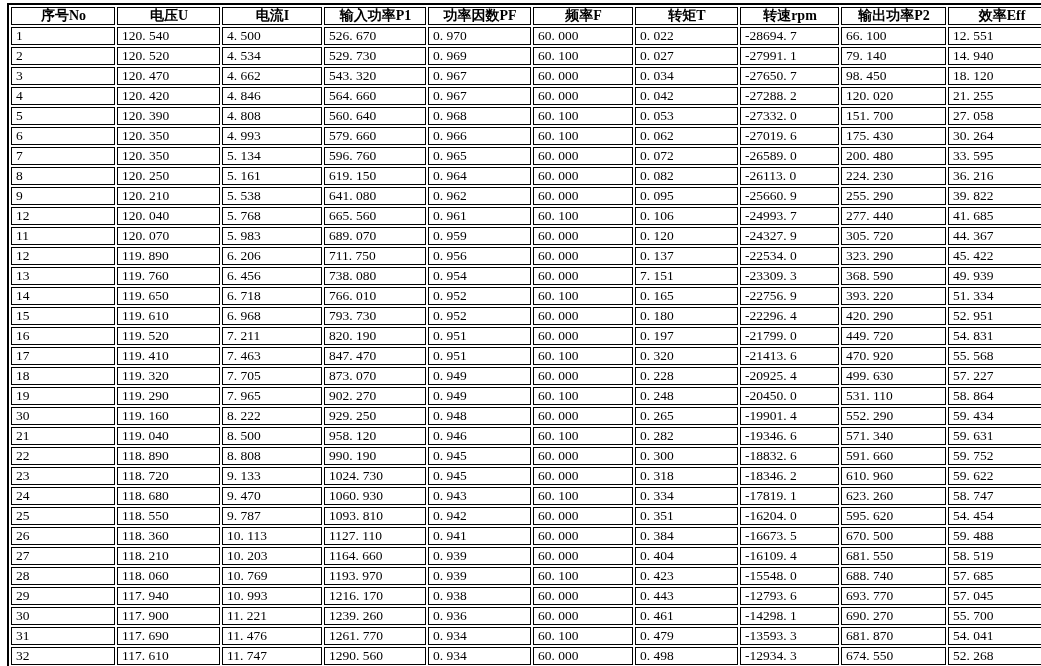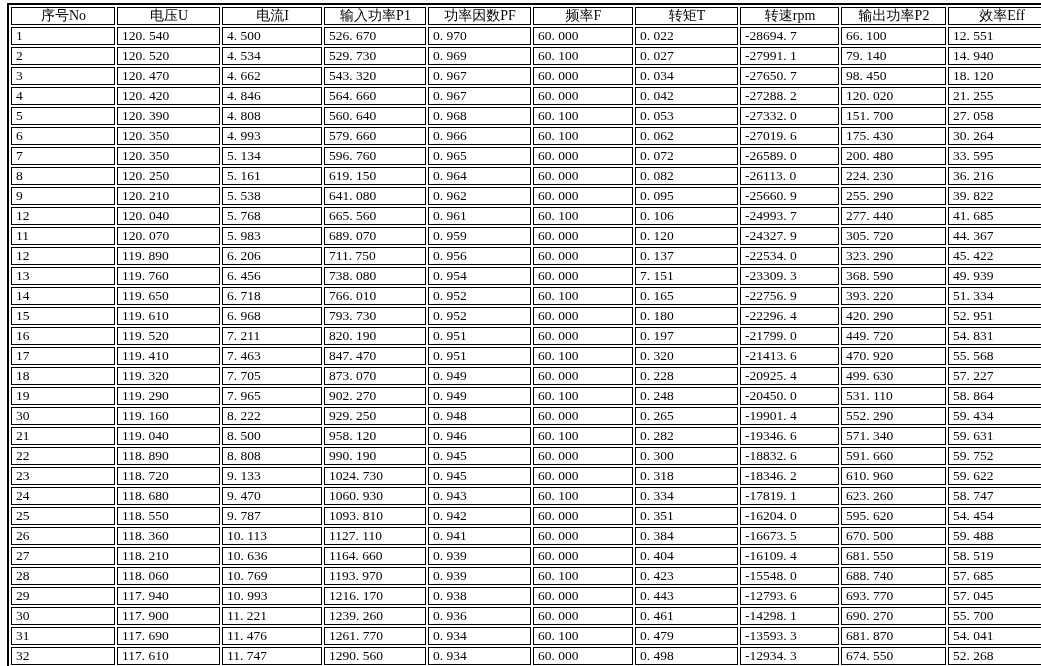--- a/index.html
+++ b/index.html
@@ -30,21 +30,21 @@
     border: 1px solid #000000;
     height: 14px;
     padding: 1px 3px 1px 4px;
     font-size: 13.5px;
     line-height: 14px;
     white-space: nowrap;
     overflow: hidden;
     background: #ffffff;
   }
   table.data-table th {
-    font-weight: normal;
+    font-weight: bold;
     text-align: center;
     font-size: 14px;
   }
   table.data-table td {
     text-align: left;
   }
 </style>
 </head>
 <body>
 
@@ -385,21 +385,21 @@
           <td>0. 941</td>
           <td>60. 000</td>
           <td>0. 384</td>
           <td>-16673. 5</td>
           <td>670. 500</td>
           <td>59. 488</td>
         </tr>
         <tr>
           <td>27</td>
           <td>118. 210</td>
-          <td>10. 636</td>
+          <td>10. 203</td>
           <td>1164. 660</td>
           <td>0. 939</td>
           <td>60. 000</td>
           <td>0. 404</td>
           <td>-16109. 4</td>
           <td>681. 550</td>
           <td>58. 519</td>
         </tr>
         <tr>
           <td>28</td>

